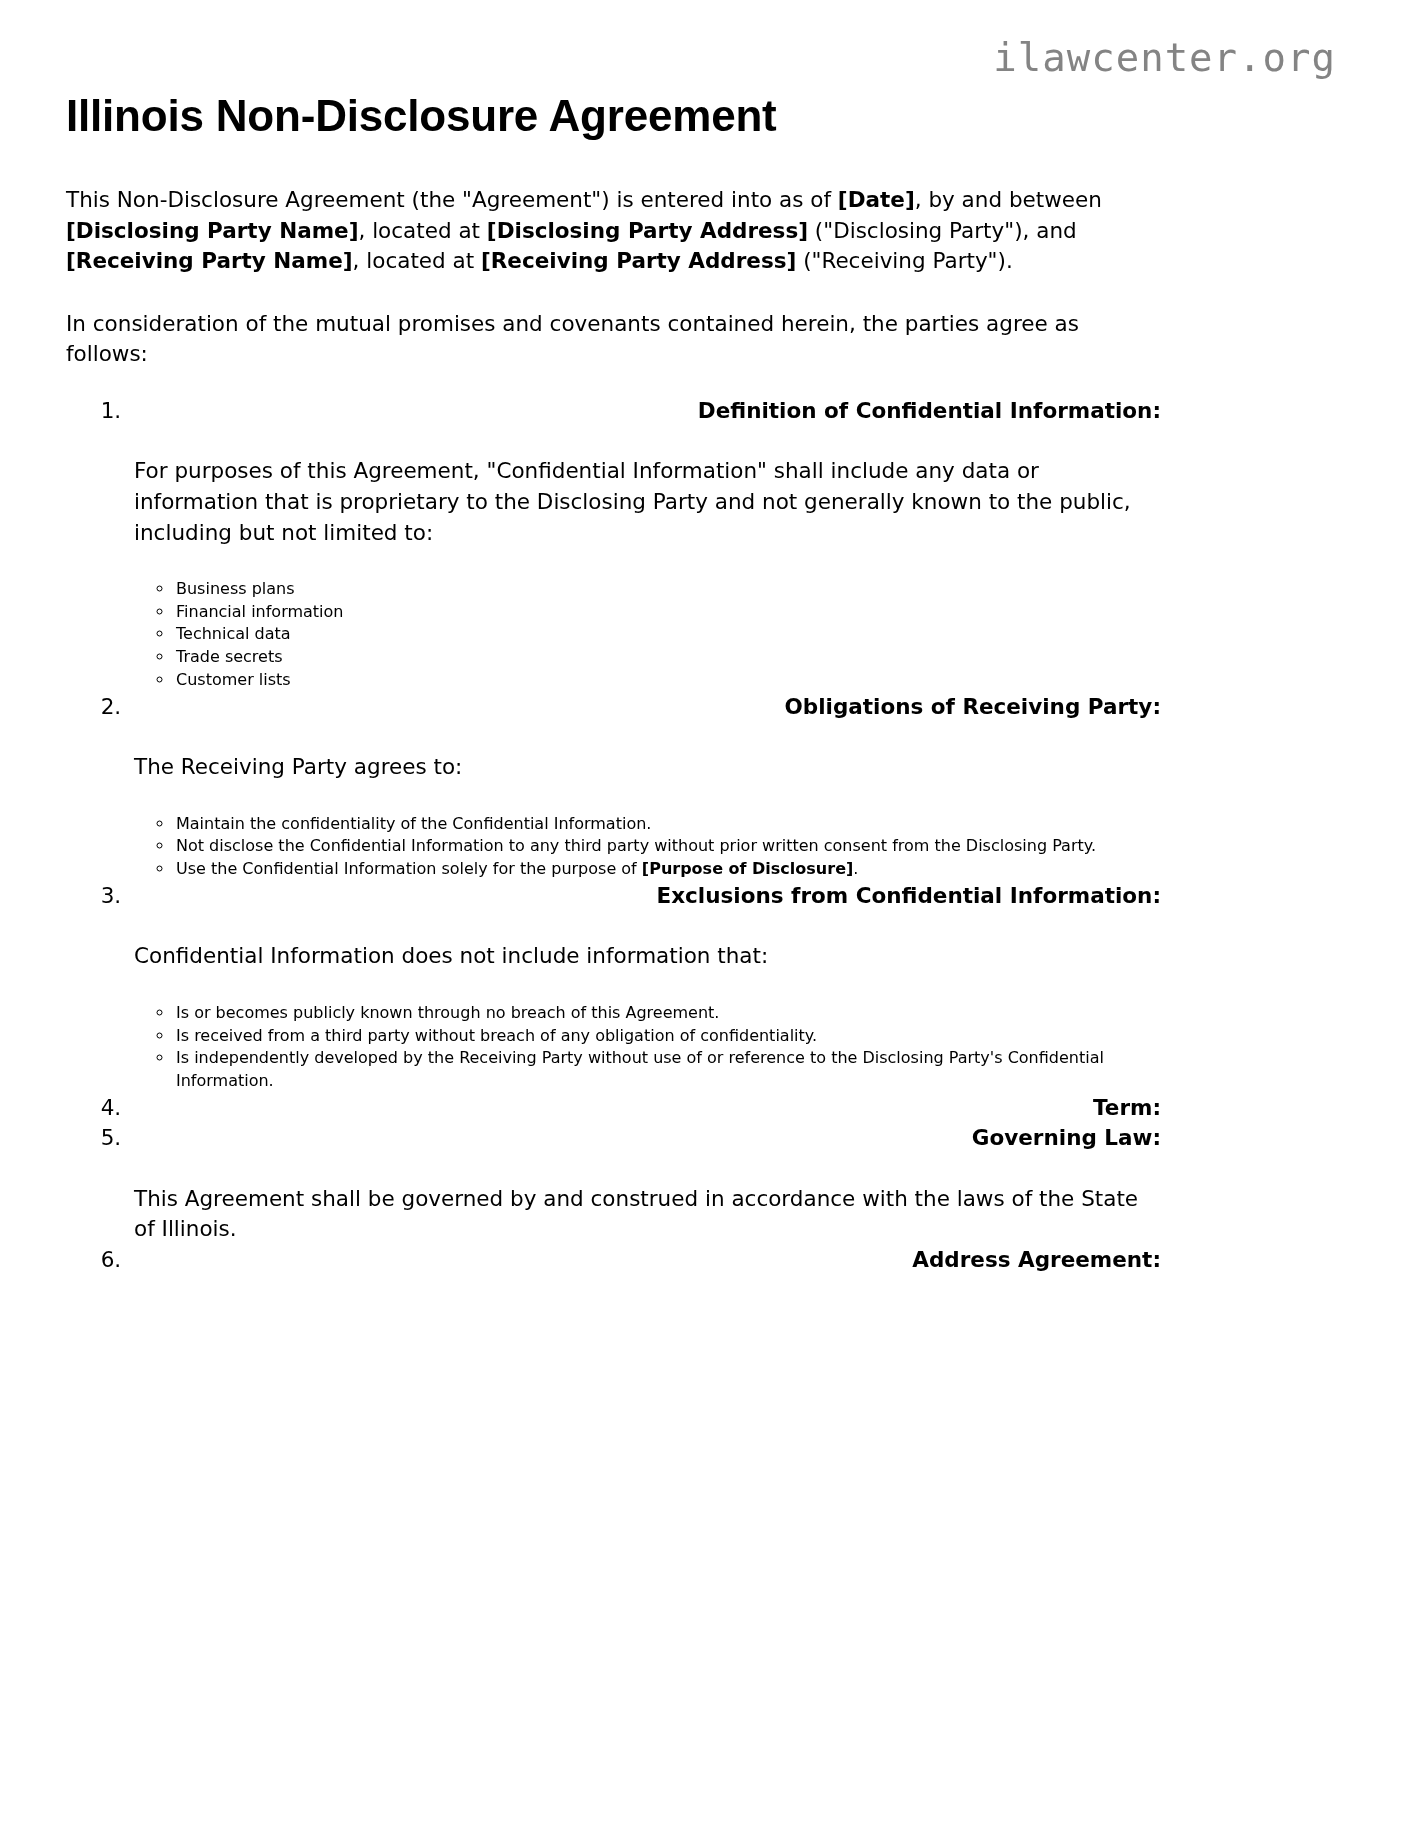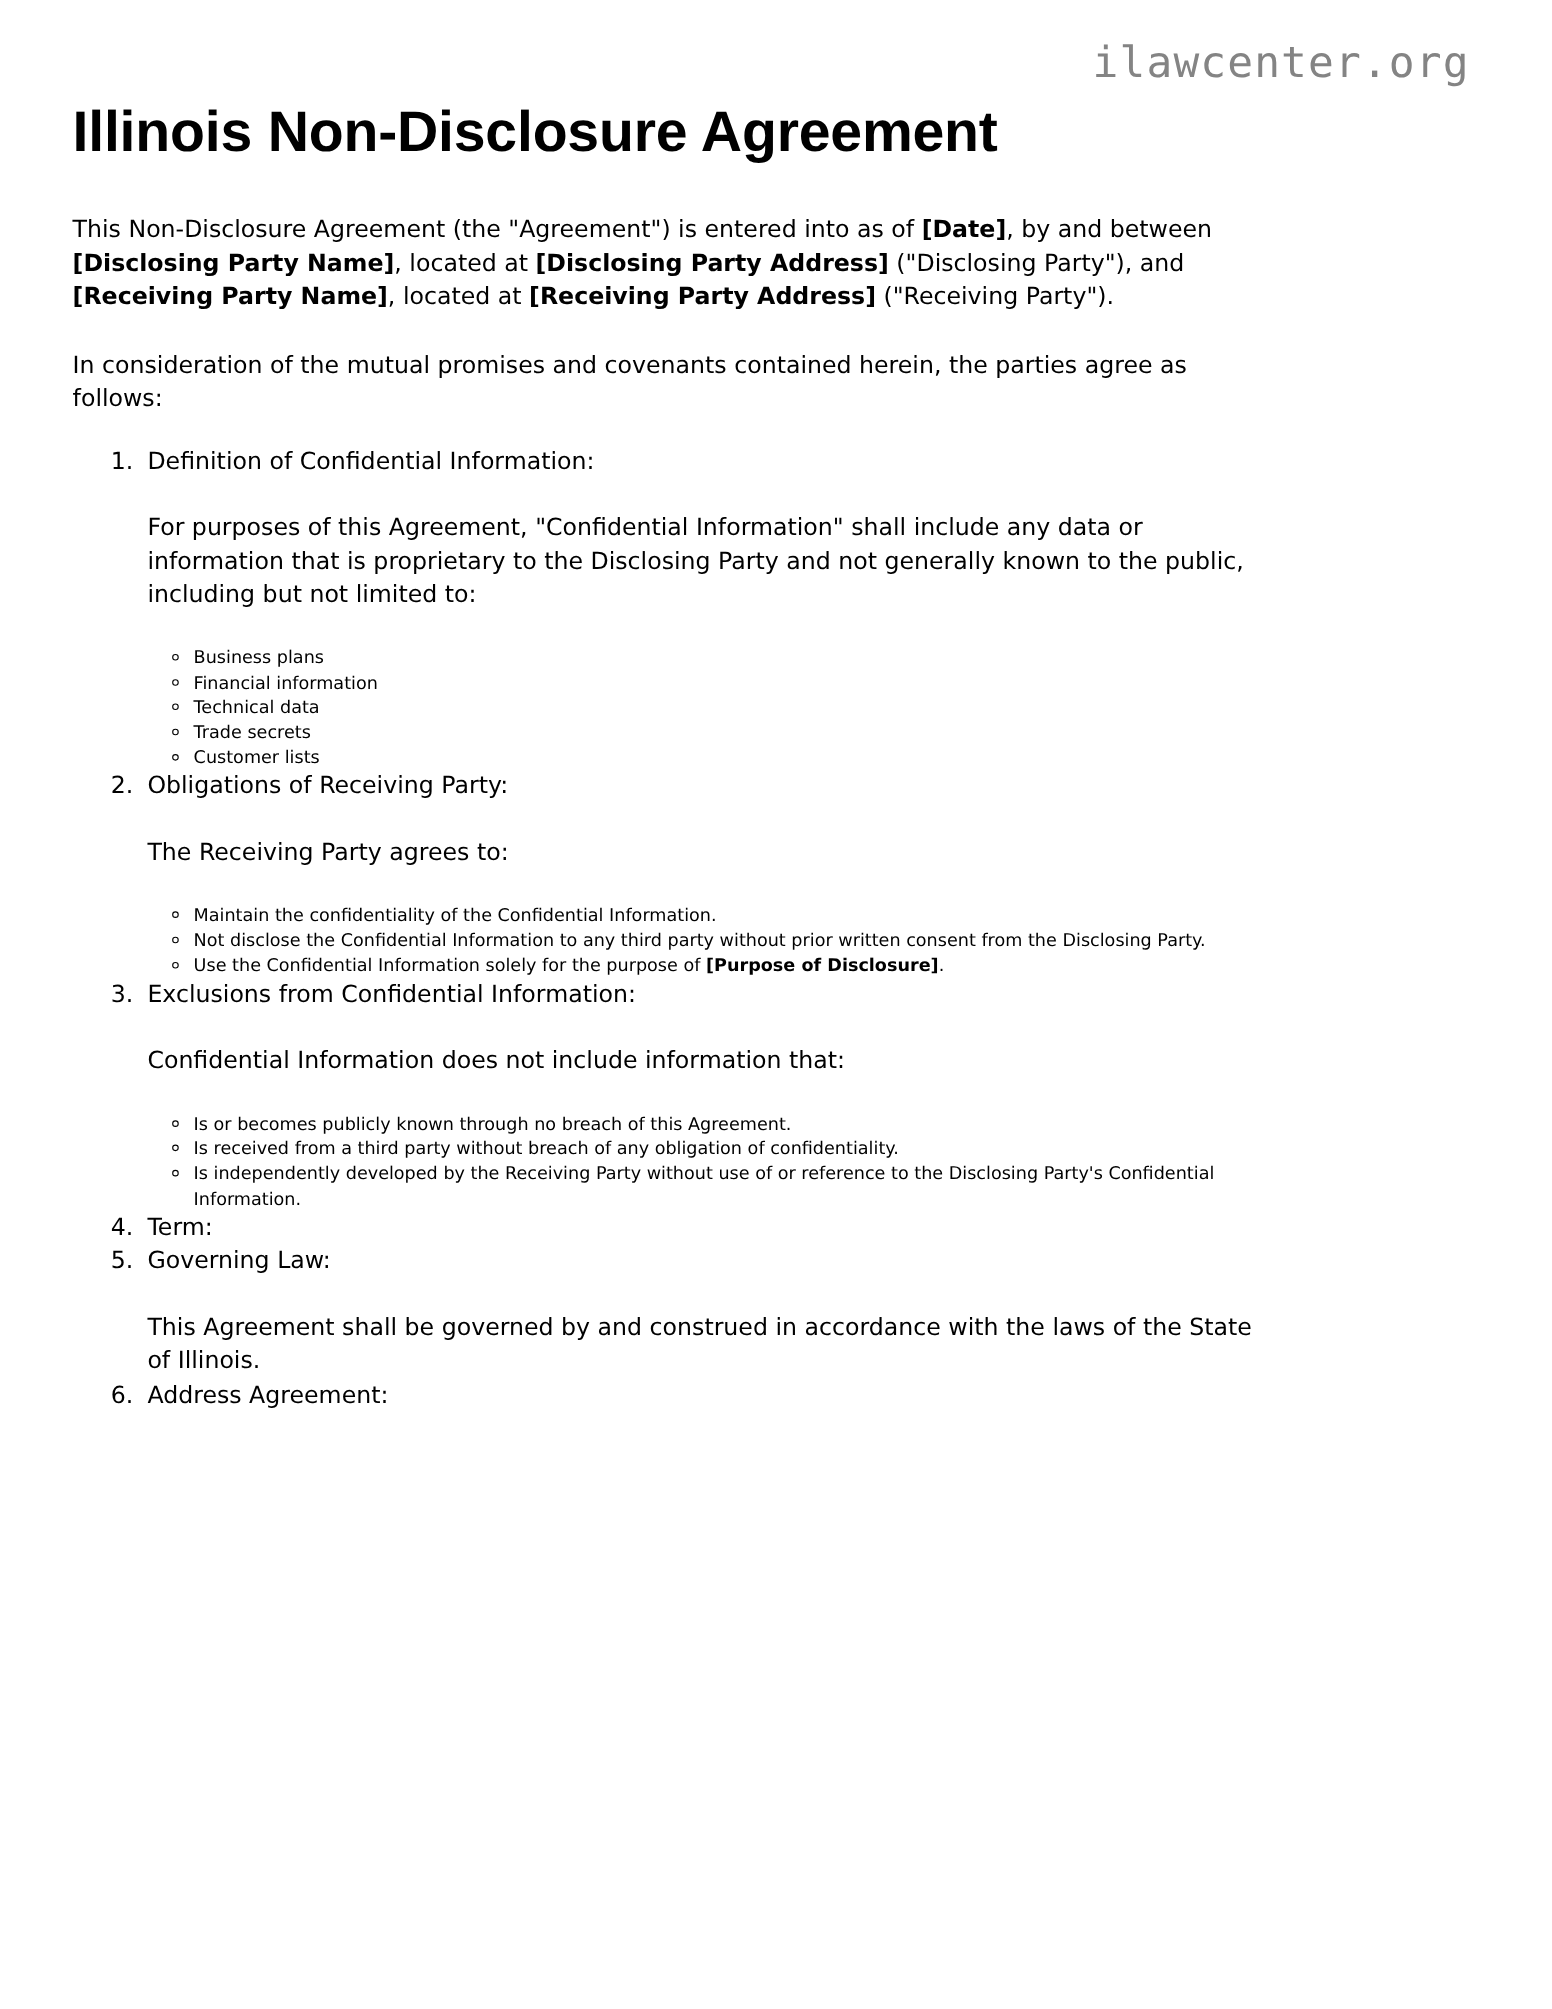--- a/index.html
+++ b/index.html
@@ -28,21 +28,21 @@
     font-family: "DejaVu Sans Mono", monospace;
     font-size: 39px;
     letter-spacing: 1px;
     color: #848484;
     white-space: nowrap;
     line-height: 1;
   }
   h1.doc-title {
     font-family: "Liberation Sans Narrow", "Liberation Sans", sans-serif;
     font-weight: bold;
-    font-size: 52px;
+    font-size: 44px;
     line-height: 1.1;
     margin: 52px 0 0 0;
     padding: 0;
     letter-spacing: -0.2px;
     color: #000;
   }
   .body-wrap {
     width: 1095px;
   }
   p.para {
@@ -56,22 +56,23 @@
     line-height: 1.42;
     margin: 26px 0 0 0;
     padding-left: 62px;
   }
   ol.sections > li {
     margin: 0 0 0 0;
     padding-left: 6px;
   }
   ol.sections > li + li { margin-top: 0; }
   .sec-head {
-    font-weight: normal;
+    font-weight: bold;
     display: block;
+    text-align: right;
   }
   .sec-para {
     font-size: 21.5px;
     line-height: 1.42;
     margin: 30px 0 0 0;
   }
   ul.sub {
     list-style-type: circle;
     margin: 30px 0 0 0;
     padding-left: 40px;

